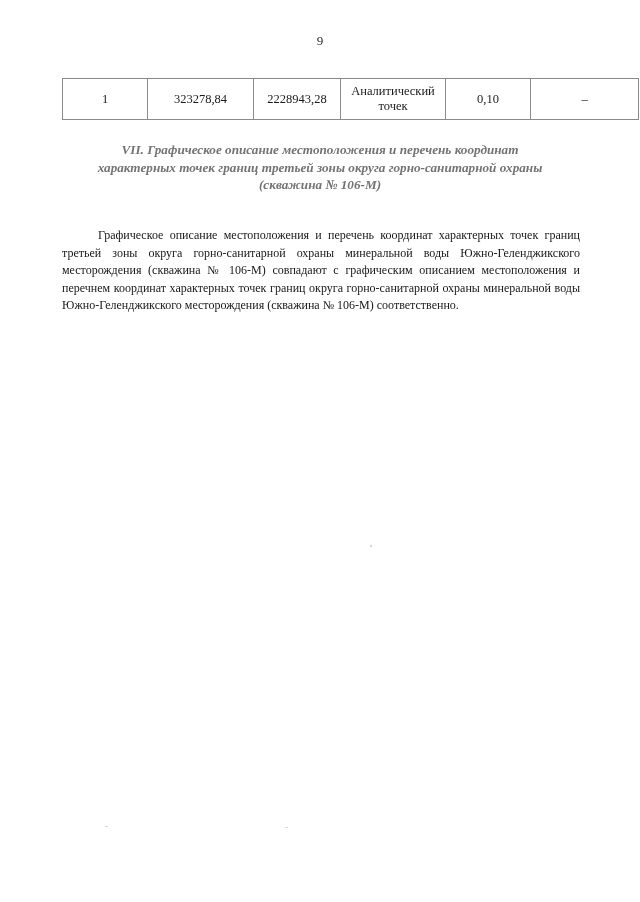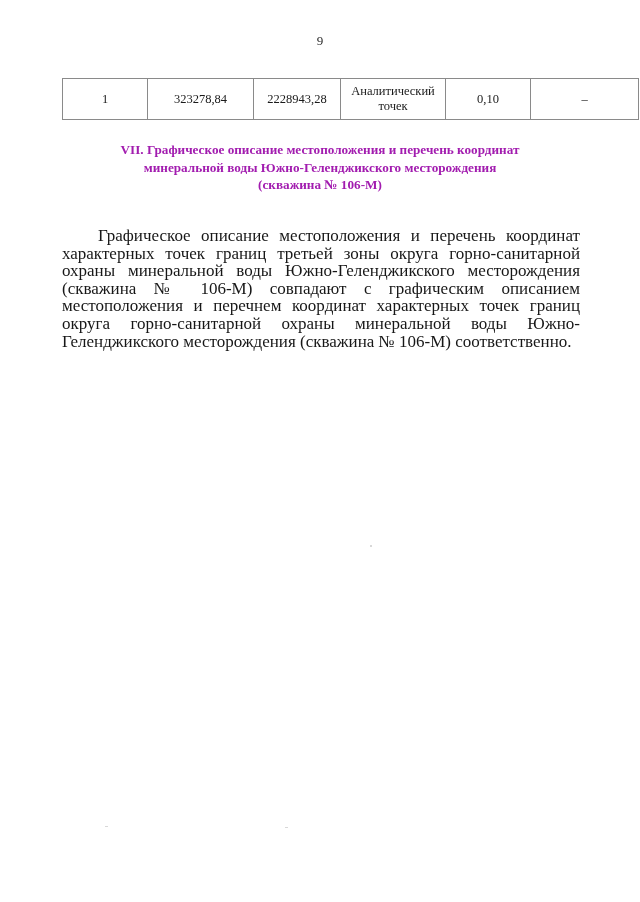--- a/index.html
+++ b/index.html
@@ -61,33 +61,34 @@
   
   .section-heading {
     position: absolute;
     top: 141px;
     left: 62px;
     width: 516px;
     text-align: center;
     font-weight: bold;
     font-size: 13.2px;
     line-height: 17.5px;
-    color: #a21caf;
+    color: #737373;
+    font-style: italic;
   }
 
   
   .body-paragraph {
     position: absolute;
     top: 227px;
     left: 62px;
     width: 518px;
     text-align: justify;
     text-justify: inter-word;
     text-indent: 36px;
-    font-size: 17px;
+    font-size: 12px;
     line-height: 17.6px;
     color: #171717;
     hyphens: none;
   }
 
   
   .artifact {
     position: absolute;
     background: #d8d8d8;
     pointer-events: none;
@@ -110,21 +111,21 @@
           <td class="c-method">Аналитический точек</td>
           <td class="c-err">0,10</td>
           <td class="c-note">–</td>
         </tr>
       </tbody>
     </table>
   </div>
 
   <div class="section-heading">
     <span style="display: block;">VII. Графическое описание местоположения и перечень координат</span>
-    <span style="display: block;">минеральной воды Южно-Геленджикского месторождения</span>
+    <span style="display: block;">характерных точек границ третьей зоны округа горно-санитарной охраны</span>
     <span style="display: block;">(скважина № 106-М)</span>
   </div>
 
   <div class="body-paragraph">Графическое описание местоположения и перечень координат характерных точек границ третьей зоны округа горно-санитарной охраны минеральной воды Южно-Геленджикского месторождения (скважина № 106-М) совпадают с графическим описанием местоположения и перечнем координат характерных точек границ округа горно-санитарной охраны минеральной воды Южно-Геленджикского месторождения (скважина № 106-М) соответственно.</div>
 
   <div class="artifact" style="left:370px; top:545px; width:2px; height:2px;"></div>
   <div class="artifact" style="left:285px; top:827px; width:3px; height:1px;"></div>
   <div class="artifact" style="left:105px; top:826px; width:3px; height:1px;"></div>
 
 </div>

